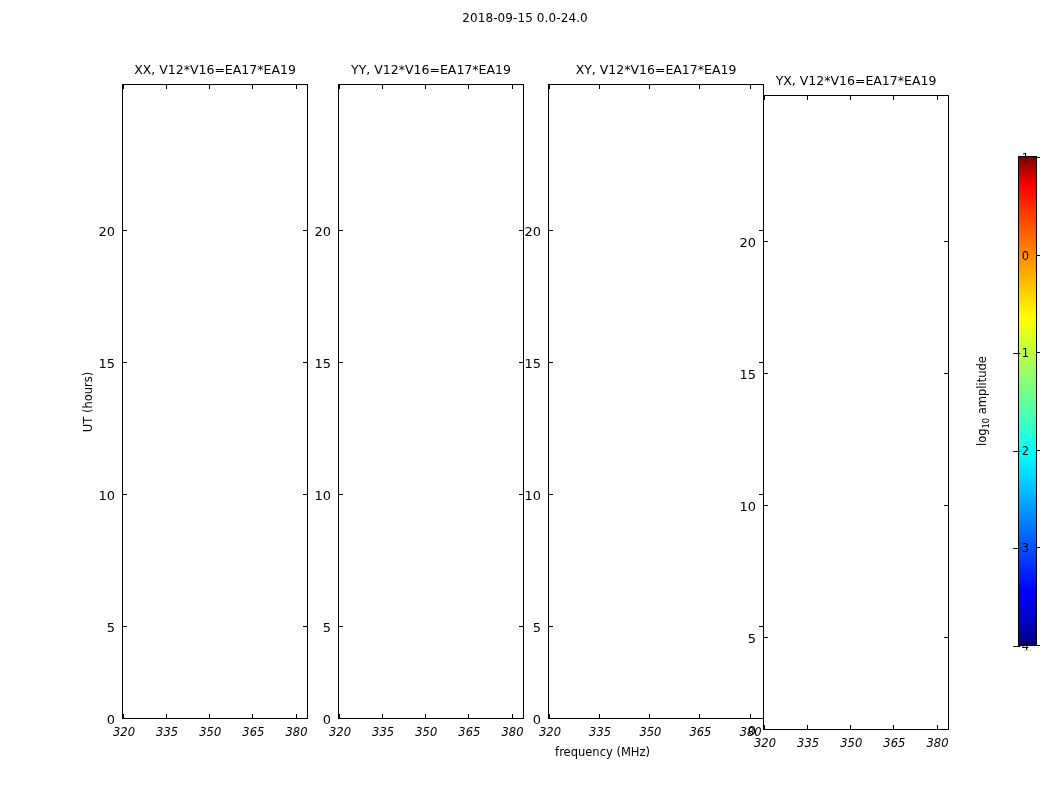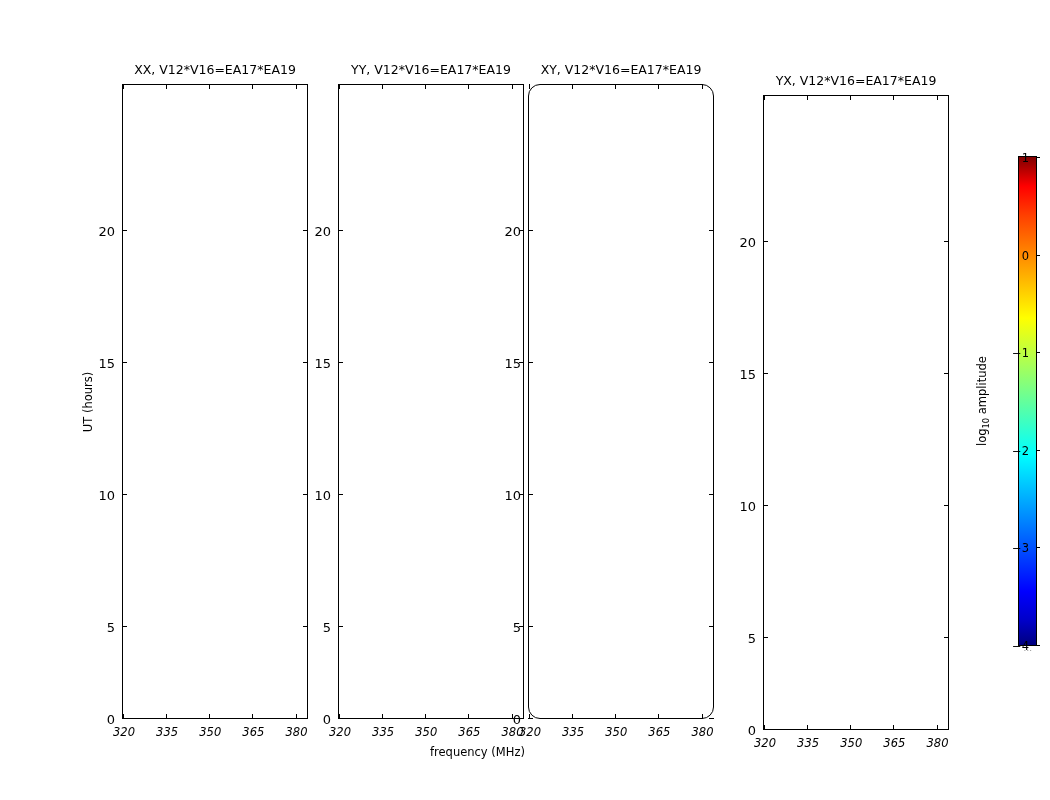--- a/index.html
+++ b/index.html
@@ -103,21 +103,21 @@
     transform: rotate(-90deg) translate(-50%, -50%);
     transform-origin: left top;
     font-size: 11.5px;
     white-space: nowrap;
   }
   .xlabel {
     position: absolute;
     left: 430px;
     top: 745px;
     width: 220px;
-    text-align: left;
+    text-align: right;
     font-size: 11.5px;
   }
   
   .cbar {
     position: absolute;
     left: 1018px;
     top: 156px;
     width: 19px;
     height: 490px;
     box-sizing: border-box;
@@ -176,20 +176,21 @@
     line-height: 5px;
     overflow: hidden;
   }
   sub { font-size: 0.72em; }
 </style>
 </head>
 <body>
 
 <div class="figure">
 
+  <div class="suptitle">2018-09-15 0.0-24.0</div>
 
   <div class="panel" style="left:122px; width:186px;">
     <div class="panel-title">XX, V12*V16=EA17*EA19</div>
 
     <div class="ytick" style="top:22.9%">
         <span class="ytick-label">20</span>
       </div>
     <div class="ytick" style="top:43.75%">
         <span class="ytick-label">15</span>
       </div>
@@ -269,21 +270,21 @@
     <div class="xtick" style="left:93.75%">
         <span class="xtick-label">380</span>
       </div>
     <div class="xtick-top" style="left:0%"></div>
     <div class="xtick-top" style="left:23.4%"></div>
     <div class="xtick-top" style="left:46.9%"></div>
     <div class="xtick-top" style="left:70.3%"></div>
     <div class="xtick-top" style="left:93.75%"></div>
   </div>
 
-  <div class="panel" style="left:528px; width:186px;border-radius:12px;">
+  <div class="panel" style="left:548px; width:216px;">
     <div class="panel-title">XY, V12*V16=EA17*EA19</div>
 
     <div class="ytick" style="top:22.9%">
         <span class="ytick-label">20</span>
       </div>
     <div class="ytick" style="top:43.75%">
         <span class="ytick-label">15</span>
       </div>
     <div class="ytick" style="top:64.6%">
         <span class="ytick-label">10</span>

